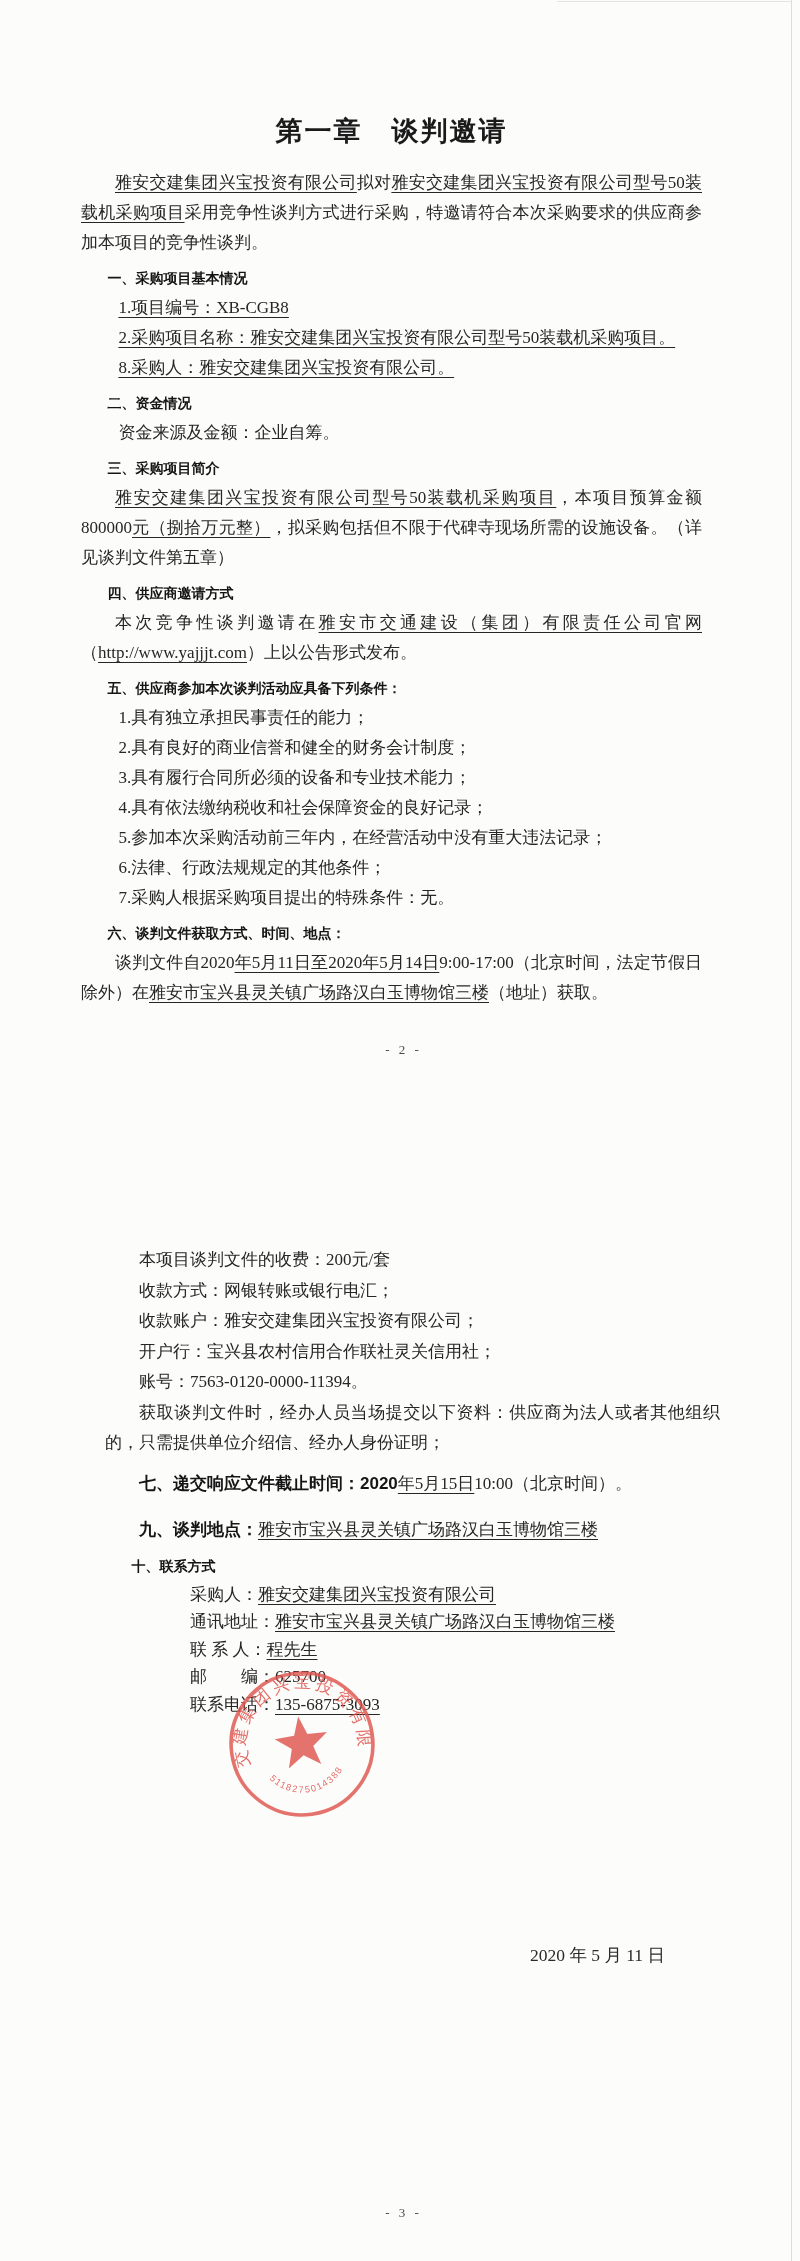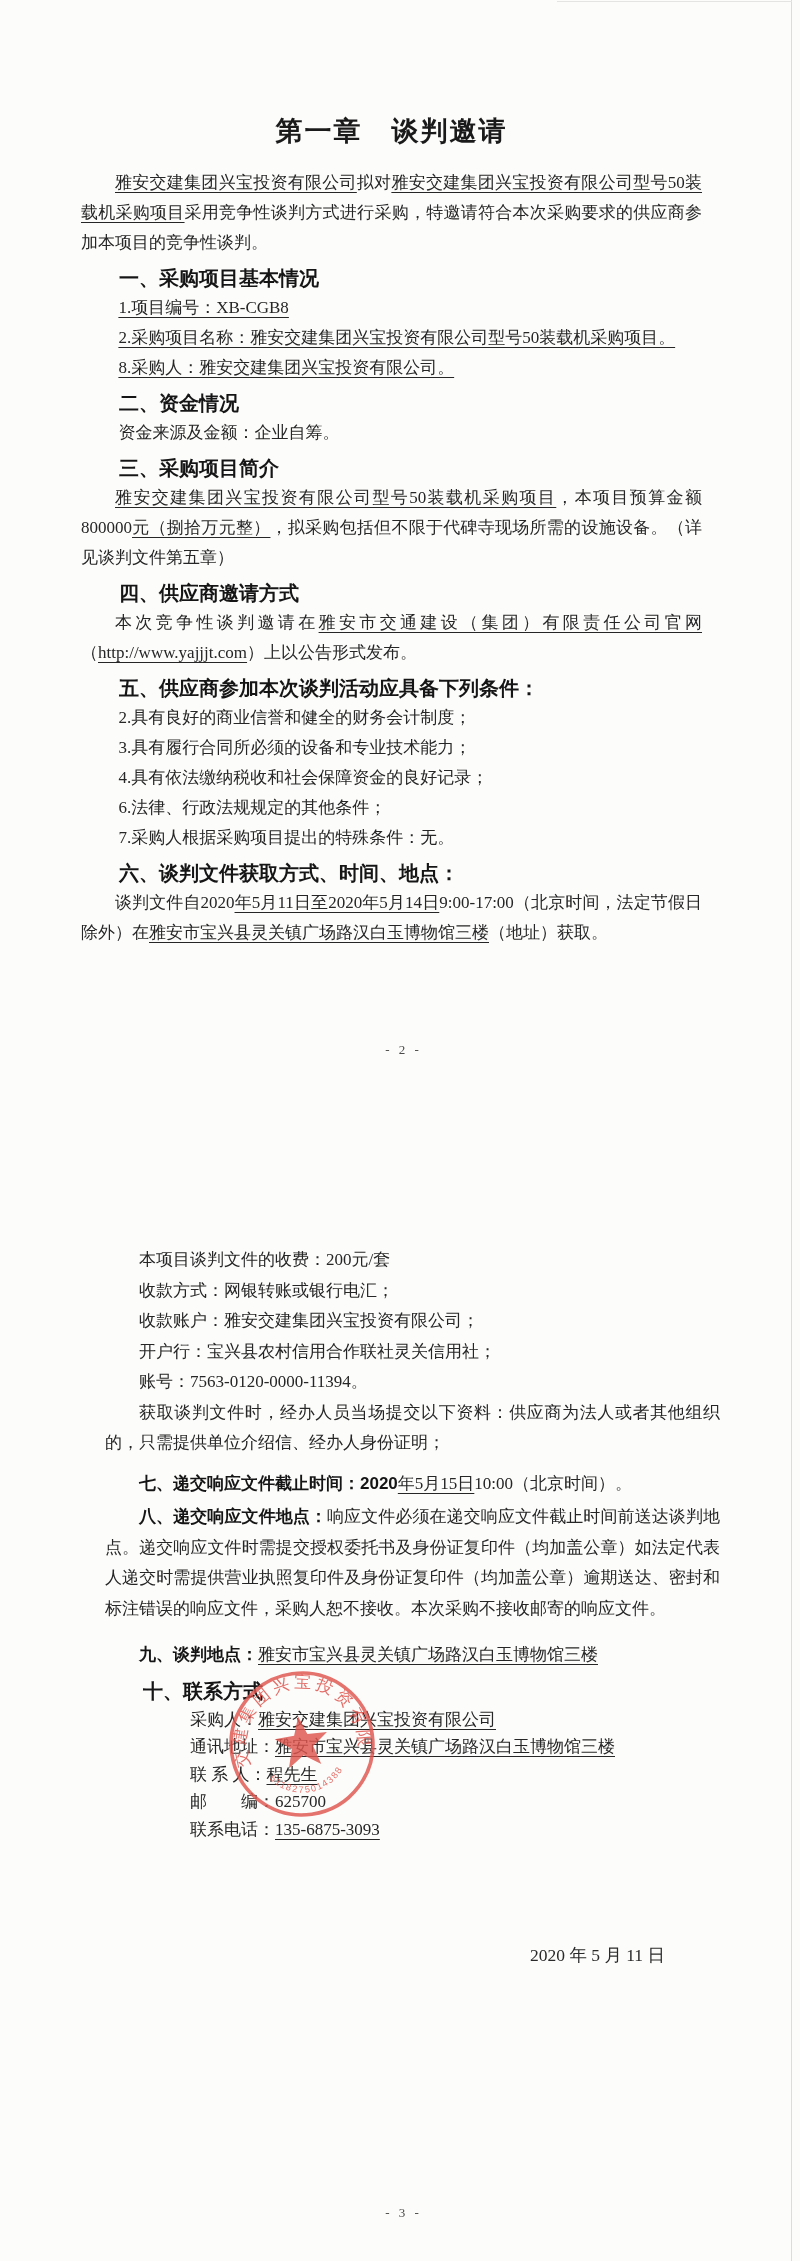--- a/index.html
+++ b/index.html
@@ -16,21 +16,21 @@
   .title{
     font-family:"Liberation Sans","DejaVu Sans",sans-serif;font-weight:700;
     font-size:27px;line-height:34px;text-align:center;color:#1a1a1a;
     letter-spacing:2px;margin:0 0 20px 0;
   }
   .blk{margin:0;text-align:justify;font-size:17px;line-height:30px;}
   .blk.p{text-indent:2em;}
   .blk.i{text-indent:2.2em;}
   .blk.h{
     font-family:"Liberation Sans","DejaVu Sans",sans-serif;font-weight:700;
-    font-size:20px;color:#151515;text-indent:1.9em;line-height:30px;margin:5px 0 0 0;
+    font-size:14px;color:#151515;text-indent:1.9em;line-height:30px;margin:5px 0 0 0;
   }
   .blk.c{padding-left:85px;line-height:27.5px;font-size:17px;}
   #page2 .blk.p{line-height:30.5px;}
   .b{font-family:"Liberation Sans","DejaVu Sans",sans-serif;font-weight:700;color:#151515;}
   .u{text-decoration:underline;text-underline-offset:4px;text-decoration-thickness:1px;}
   [data-name="section-7-deadline"]{margin-top:10px;}
   [data-name="section-8-location"]{margin-top:3px;line-height:31px;}
   [data-name="section-9-venue"]{margin-top:16px;}
   [data-name="section-10-contact-heading"]{margin:1px 0 2px 0;}
   .pfoot{
@@ -56,41 +56,42 @@
       <p class="blk i" data-name="project-number"><span class="u" data-name="text-run">1.项目编号：XB-CGB8</span></p>
       <p class="blk i" data-name="project-name"><span class="u" data-name="text-run">2.采购项目名称：雅安交建集团兴宝投资有限公司型号50装载机采购项目。</span></p>
       <p class="blk i" data-name="purchaser-line"><span class="u" data-name="text-run">8.采购人：雅安交建集团兴宝投资有限公司。</span></p>
       <p class="blk h" data-name="section-2-heading"><span class="b" data-name="text-run">二、资金情况</span></p>
       <p class="blk i" data-name="funding-source"><span data-name="text-run">资金来源及金额：企业自筹。</span></p>
       <p class="blk h" data-name="section-3-heading"><span class="b" data-name="text-run">三、采购项目简介</span></p>
       <p class="blk p" data-name="project-brief"><span class="u" data-name="text-run">雅安交建集团兴宝投资有限公司型号50装载机采购项目</span><span data-name="text-run">，本项目预算金额800000</span><span class="u" data-name="text-run">元（捌拾万元整）</span><span data-name="text-run">，拟采购包括但不限于代碑寺现场所需的设施设备。（详见谈判文件第五章）</span></p>
       <p class="blk h" data-name="section-4-heading"><span class="b" data-name="text-run">四、供应商邀请方式</span></p>
       <p class="blk p" data-name="announcement-paragraph"><span data-name="text-run">本次竞争性谈判邀请在</span><span class="u" data-name="text-run">雅安市交通建设（集团）有限责任公司官网</span><span data-name="text-run">（</span><span class="u" data-name="website-link">http://www.yajjjt.com</span><span data-name="text-run">）上以公告形式发布。</span></p>
       <p class="blk h" data-name="section-5-heading"><span class="b" data-name="text-run">五、供应商参加本次谈判活动应具备下列条件：</span></p>
+      <p class="blk i" data-name="condition-1"><span data-name="text-run">1.具有独立承担民事责任的能力；</span></p>
       <p class="blk i" data-name="condition-2"><span data-name="text-run">2.具有良好的商业信誉和健全的财务会计制度；</span></p>
       <p class="blk i" data-name="condition-3"><span data-name="text-run">3.具有履行合同所必须的设备和专业技术能力；</span></p>
       <p class="blk i" data-name="condition-4"><span data-name="text-run">4.具有依法缴纳税收和社会保障资金的良好记录；</span></p>
+      <p class="blk i" data-name="condition-5"><span data-name="text-run">5.参加本次采购活动前三年内，在经营活动中没有重大违法记录；</span></p>
       <p class="blk i" data-name="condition-6"><span data-name="text-run">6.法律、行政法规规定的其他条件；</span></p>
       <p class="blk i" data-name="condition-7"><span data-name="text-run">7.采购人根据采购项目提出的特殊条件：无。</span></p>
       <p class="blk h" data-name="section-6-heading"><span class="b" data-name="text-run">六、谈判文件获取方式、时间、地点：</span></p>
       <p class="blk p" data-name="document-obtain-paragraph"><span data-name="text-run">谈判文件自2020</span><span class="u" data-name="text-run">年5月11日至2020年5月14日</span><span data-name="text-run">9:00-17:00（北京时间，法定节假日除外）在</span><span class="u" data-name="text-run">雅安市宝兴县灵关镇广场路汉白玉博物馆三楼</span><span data-name="text-run">（地址）获取。</span></p>
     </div>
   <div class="pfoot" data-name="page-number-footer">- 2 -</div>
 </div>
 
 <div class="page" id="page2" data-name="document-page-2">
   <div data-name="page2-body">
       <p class="blk p" data-name="document-fee"><span data-name="text-run">本项目谈判文件的收费：200元/套</span></p>
       <p class="blk p" data-name="payment-method"><span data-name="text-run">收款方式：网银转账或银行电汇；</span></p>
       <p class="blk p" data-name="payment-account"><span data-name="text-run">收款账户：雅安交建集团兴宝投资有限公司；</span></p>
       <p class="blk p" data-name="bank-name"><span data-name="text-run">开户行：宝兴县农村信用合作联社灵关信用社；</span></p>
       <p class="blk p" data-name="account-number"><span data-name="text-run">账号：7563-0120-0000-11394。</span></p>
       <p class="blk p" data-name="obtain-requirements"><span data-name="text-run">获取谈判文件时，经办人员当场提交以下资料：供应商为法人或者其他组织的，只需提供单位介绍信、经办人身份证明；</span></p>
       <p class="blk p" data-name="section-7-deadline"><span class="b" data-name="text-run">七、递交响应文件截止时间：</span><span class="b" data-name="text-run">2020</span><span class="u" data-name="text-run">年5月15日</span><span data-name="text-run">10:00（北京时间）。</span></p>
-      <p class="blk p" data-name="section-8-location"><span class="b" data-name="text-run">八、递交响应文件地点：</span><span data-name="text-run">响应文件必须在递交响应文件截止时间前送达谈判地点。递交响应文件时需提交授权委托书及身份证复印件（均加盖公章）如法定代表人递交时需提供营业执照复印件及身份证复印件（均加盖公章）逾期送达、密封和标注错误的响应文件，采购人恕不接收。本次采购不接收邮寄的响应文件。</span></p>
       <p class="blk p" data-name="section-9-venue"><span class="b" data-name="text-run">九、谈判地点：</span><span class="u" data-name="text-run">雅安市宝兴县灵关镇广场路汉白玉博物馆三楼</span></p>
       <p class="blk h" data-name="section-10-contact-heading"><span class="b" data-name="text-run">十、联系方式</span></p>
       <p class="blk c" data-name="contact-purchaser"><span data-name="text-run">采购人：</span><span class="u" data-name="text-run">雅安交建集团兴宝投资有限公司</span></p>
       <p class="blk c" data-name="contact-address"><span data-name="text-run">通讯地址：</span><span class="u" data-name="text-run">雅安市宝兴县灵关镇广场路汉白玉博物馆三楼</span></p>
       <p class="blk c" data-name="contact-person"><span data-name="text-run">联 系 人：</span><span class="u" data-name="text-run">程先生</span></p>
       <p class="blk c" data-name="contact-zipcode"><span data-name="text-run">邮　　编：625700</span></p>
       <p class="blk c" data-name="contact-phone"><span data-name="text-run">联系电话：</span><span class="u" data-name="text-run">135-6875-3093</span></p>
     </div>
 
   <div class="stamp" data-name="company-seal-stamp">

